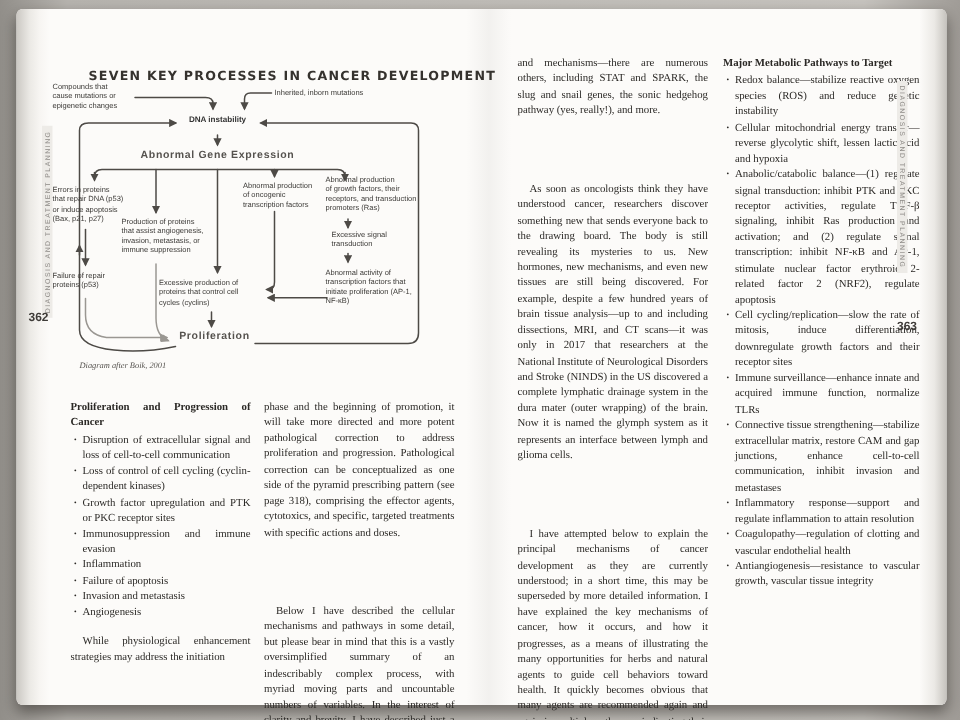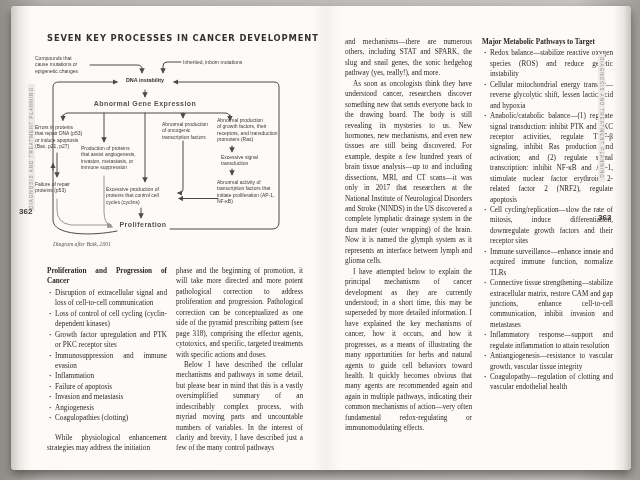--- a/index.html
+++ b/index.html
@@ -16,38 +16,38 @@
     background:linear-gradient(90deg,rgba(80,75,70,0),rgba(80,75,70,.06),rgba(80,75,70,0));}
 
   .margin-tab{position:absolute;color:#8d8a86;background:#edebe7;font-size:4.6px;
     letter-spacing:1px;padding:3px 1px;white-space:nowrap;}
   .tab-left{left:28px;top:84px;writing-mode:vertical-rl;transform:rotate(180deg);}
   .tab-right{left:598px;top:54px;writing-mode:vertical-rl;}
   .folio{position:absolute;font-size:8px;font-weight:bold;color:#3e3b38;}
   .folio-left{left:19px;top:207px;}
   .folio-right{left:598px;top:213px;}
 
-  .page-title{position:absolute;left:47px;top:33px;margin:0;font-size:8.4px;font-weight:bold;
+  .page-title{position:absolute;left:47px;top:33px;margin:12px;font-size:8.4px;font-weight:bold;
     letter-spacing:.85px;color:#35322e;font-family:"DejaVu Sans",sans-serif;}
 
   
   .diagram{position:absolute;left:33px;top:52px;width:262px;height:204px;}
   .diagram svg{position:absolute;left:0;top:0;}
   .dlabel{position:absolute;font-size:5px;line-height:1.27;color:#3c3a37;white-space:pre-line;
     font-family:"Liberation Sans",sans-serif;}
   .dlabel.bold{font-weight:bold;font-size:5.4px;color:#333;}
   .dlabel.big{font-size:7px;letter-spacing:.45px;color:#55524e;font-weight:bold;text-align:center;}
   .dcaption{position:absolute;left:20px;top:189px;font-size:5.6px;font-style:italic;
     color:#55524e;font-family:"Liberation Serif",serif;}
 
   
   .col{position:absolute;font-family:"Liberation Serif","DejaVu Serif",serif;font-size:7.2px;
     line-height:1.45;color:#2b2926;text-align:justify;}
   .col p{margin:0;}
-  .col p.indent{text-indent:8px;}
+  .col p.indent{text-indent:8px;margin-top:42px;}
   .col-heading{font-weight:bold;margin:0 0 1px 0;}
   ul.blist{margin:0;padding:0;list-style:none;}
   ul.blist li{position:relative;padding-left:8px;margin:0;}
   ul.blist li::before{content:"\00B7";position:absolute;left:2px;font-weight:bold;}
   .closing{margin-top:9px !important;text-indent:8px;}
   .col1{left:47px;top:266px;width:120px;}
   .col2{left:176px;top:266px;width:127px;}
   .col3{left:345px;top:37px;width:127px;}
   .col4{left:482px;top:37px;width:131px;}
 </style>
@@ -140,21 +140,20 @@
     <div class="col-heading">Proliferation and Progression of Cancer</div>
     <ul class="blist">
         <li>Disruption of extracellular signal and loss of cell-to-cell communication</li>
         <li>Loss of control of cell cycling (cyclin-dependent kinases)</li>
         <li>Growth factor upregulation and PTK or PKC receptor sites</li>
         <li>Immunosuppression and immune evasion</li>
         <li>Inflammation</li>
         <li>Failure of apoptosis</li>
         <li>Invasion and metastasis</li>
         <li>Angiogenesis</li>
-        <li>Coagulopathies (clotting)</li>
       </ul>
     <p class="closing">While physiological enhancement strategies may address the initiation</p>
   </div>
   <div class="col col2">
     <p>phase and the beginning of promotion, it will take more directed and more potent pathological correction to address proliferation and progression. Pathological correction can be conceptualized as one side of the pyramid prescribing pattern (see page 318), comprising the effector agents, cytotoxics, and specific, targeted treatments with specific actions and doses.</p>
     <p class="indent">Below I have described the cellular mechanisms and pathways in some detail, but please bear in mind that this is a vastly oversimplified summary of an indescribably complex process, with myriad moving parts and uncountable numbers of variables. In the interest of clarity and brevity, I have described just a few of the many control pathways</p>
   </div>
 
   <div class="col col3">
     <p>and mechanisms—there are numerous others, including STAT and SPARK, the slug and snail genes, the sonic hedgehog pathway (yes, really!), and more.</p>
@@ -164,20 +163,20 @@
   <div class="col col4">
     <div class="col-heading">Major Metabolic Pathways to Target</div>
     <ul class="blist">
         <li>Redox balance—stabilize reactive oxygen species (ROS) and reduce genetic instability</li>
         <li>Cellular mitochondrial energy transfer—reverse glycolytic shift, lessen lactic acid and hypoxia</li>
         <li>Anabolic/catabolic balance—(1) regulate signal transduction: inhibit PTK and PKC receptor activities, regulate TGF-β signaling, inhibit Ras production and activation; and (2) regulate signal transcription: inhibit NF-κB and AP-1, stimulate nuclear factor erythroid 2-related factor 2 (NRF2), regulate apoptosis</li>
         <li>Cell cycling/replication—slow the rate of mitosis, induce differentiation, downregulate growth factors and their receptor sites</li>
         <li>Immune surveillance—enhance innate and acquired immune function, normalize TLRs</li>
         <li>Connective tissue strengthening—stabilize extracellular matrix, restore CAM and gap junctions, enhance cell-to-cell communication, inhibit invasion and metastases</li>
         <li>Inflammatory response—support and regulate inflammation to attain resolution</li>
+        <li>Coagulopathy—regulation of clotting and vascular endothelial health</li>
         <li>Antiangiogenesis—resistance to vascular growth, vascular tissue integrity</li>
-        <li>Coagulopathy—regulation of clotting and vascular endothelial health</li>
       </ul>
   </div>
 
   <div class="margin-tab tab-right">DIAGNOSIS AND TREATMENT PLANNING</div>
   <div class="folio folio-right">363</div>
 </div>
 
 </body></html>

